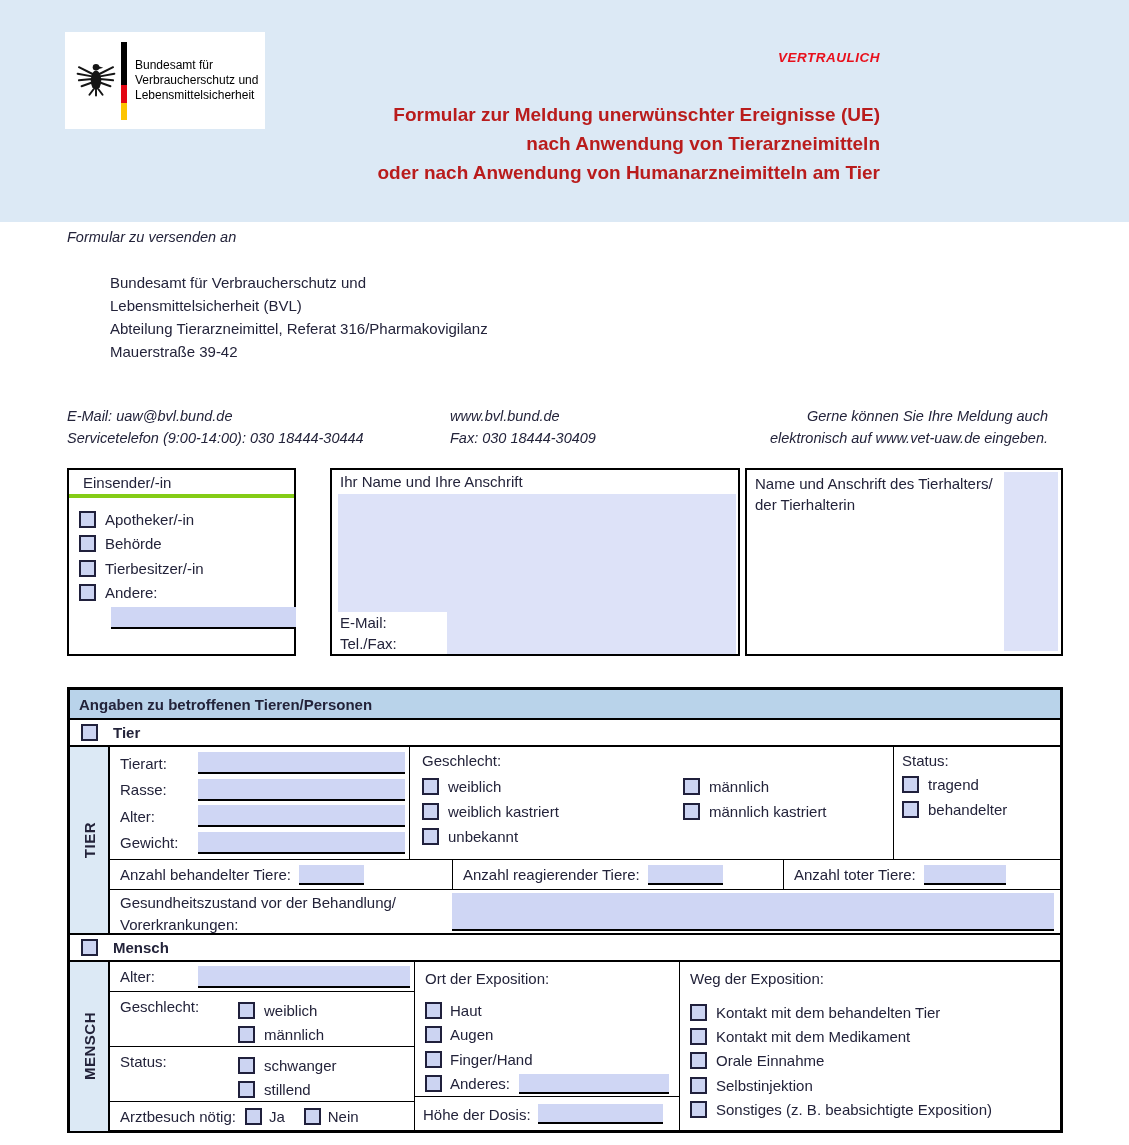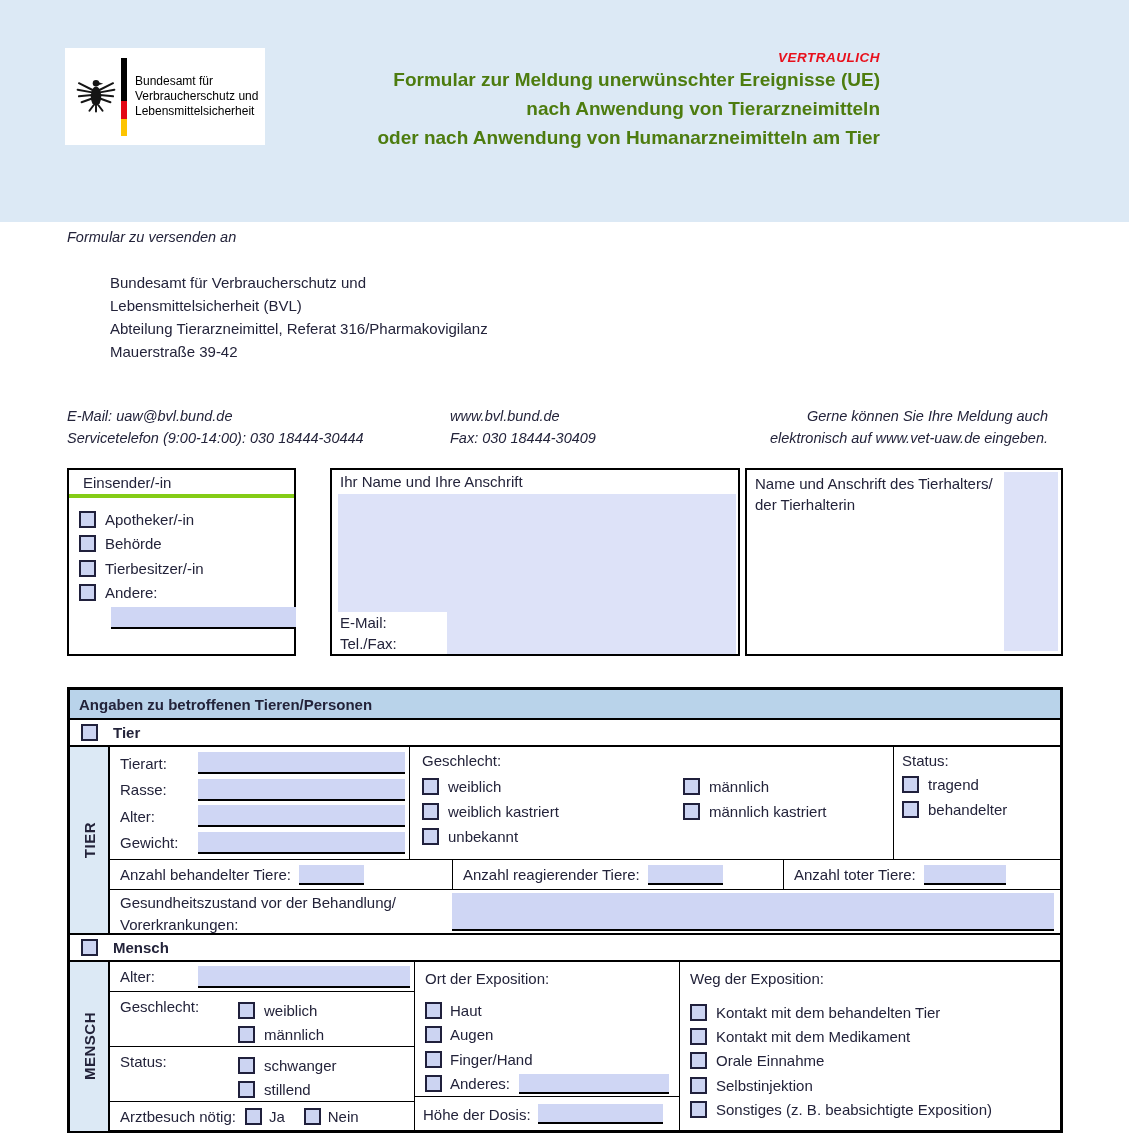--- a/index.html
+++ b/index.html
@@ -6,29 +6,29 @@
   html,body { background:#fff; }
   body {
     width:1129px; height:1145px; position:relative; overflow:hidden;
     font-family:"Liberation Sans","DejaVu Sans",sans-serif;
     color:#23233a; font-size:15px;
   }
   .abs { position:absolute; }
 
   
   .band { left:0; top:0; width:1129px; height:222px; background:#dce9f5; }
-  .logo-box { left:65px; top:48px; width:200px; height:97px; background:#fff;
+  .logo-box { left:65px; top:32px; width:200px; height:97px; background:#fff;
               display:flex; align-items:center; padding:8px 6px 8px 10px; }
   .eagle-wrap { width:42px; flex:none; }
   .stripe { width:6px; height:78px; margin-left:4px; flex:none;
             background:linear-gradient(to bottom,#000 0 55%,#e30613 55% 78%,#fdc400 78% 100%); }
   .logo-text { margin-left:8px; font-size:12px; line-height:15px; color:#000; }
   .title-wrap { left:270px; top:50px; width:610px; text-align:right; }
   .confidential { color:#e8101c; font-style:italic; font-weight:bold; font-size:13.5px; letter-spacing:.5px; }
-  .form-title { color:#4d7c0f; font-weight:bold; font-size:19px; line-height:29px; }
+  .form-title { margin-top:35px; color:#b91c1c; font-weight:bold; font-size:19px; line-height:29px; }
 
   
   .send-intro { left:67px; top:229px; font-style:italic; font-size:14.5px; }
   .address { left:110px; top:271px; font-size:15px; line-height:23px; }
   .contact { top:405px; font-style:italic; font-size:14.5px; line-height:22px; }
   .contact-left { left:67px; }
   .contact-mid { left:450px; }
   .contact-right { right:81px; text-align:right; }
 
   

